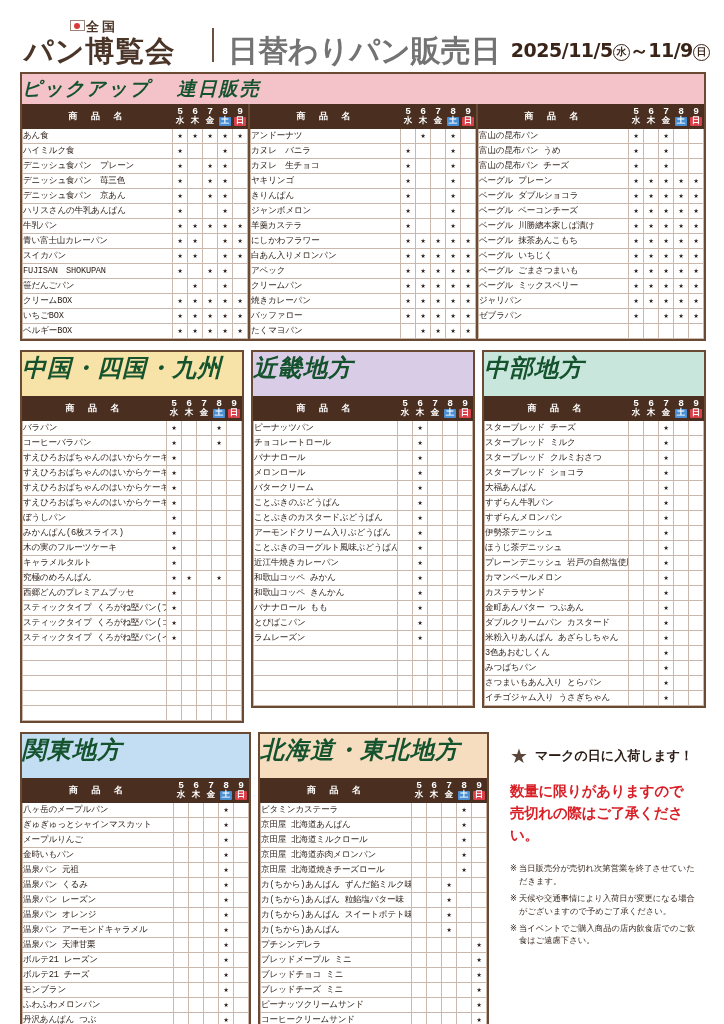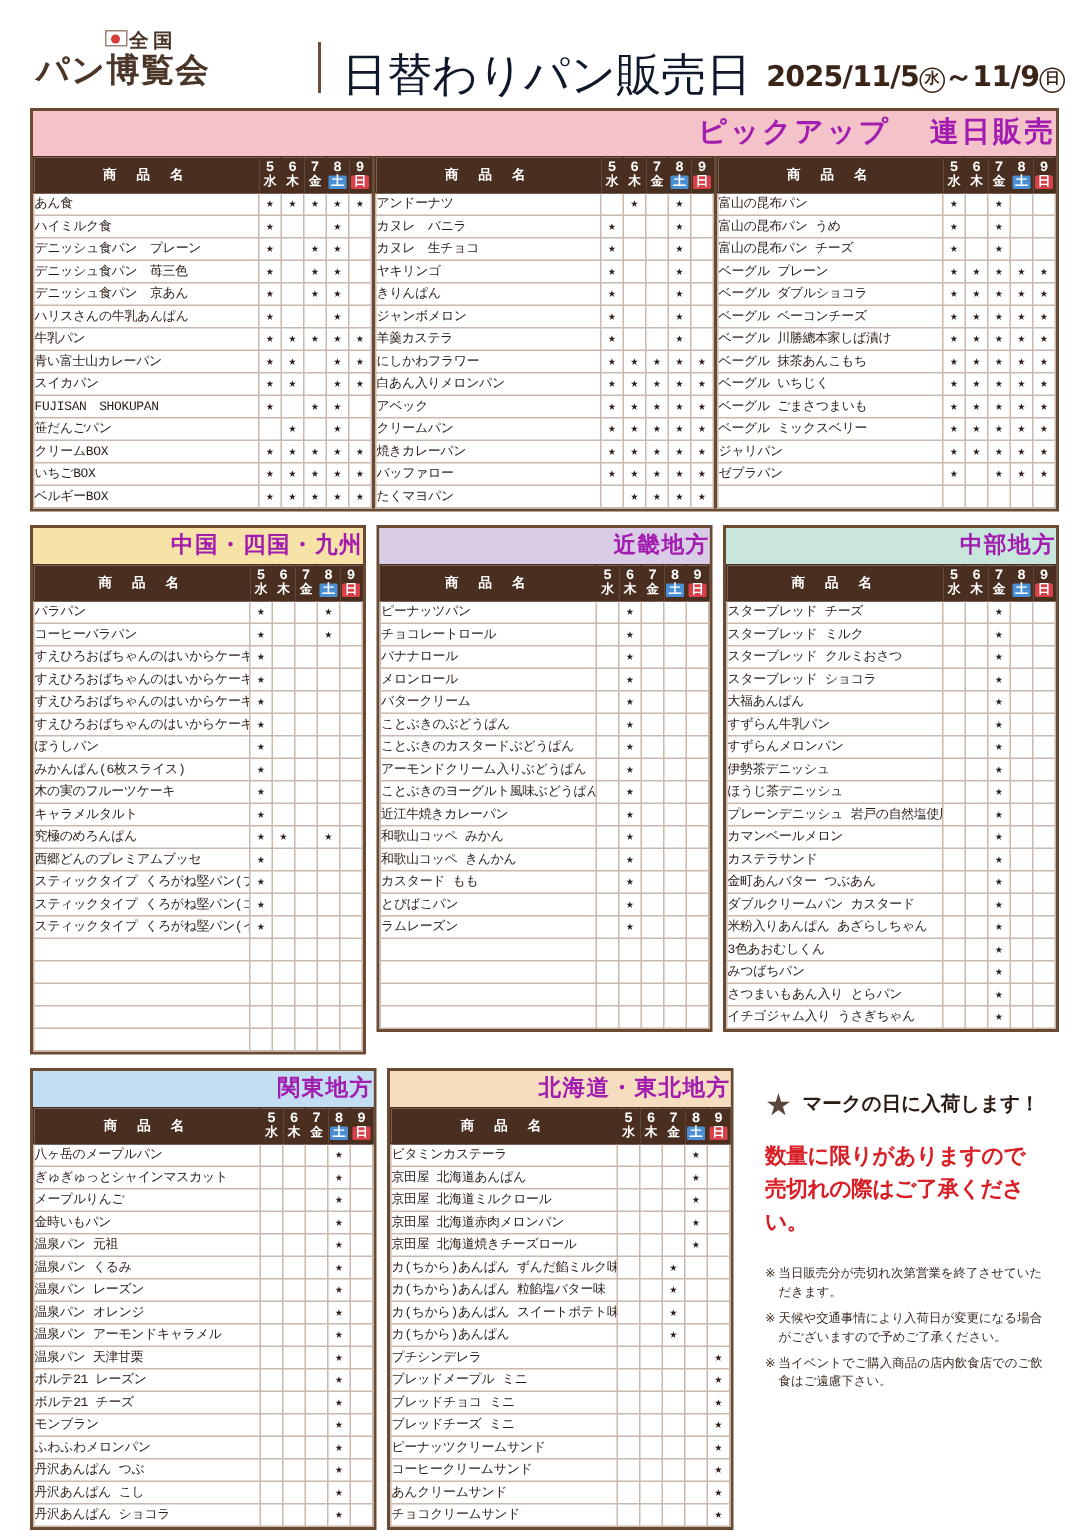--- a/index.html
+++ b/index.html
@@ -13,35 +13,35 @@
   
   .header{display:flex;align-items:flex-end;gap:10px;height:54px;padding-left:4px;}
   .logo{position:relative;width:178px;height:48px;flex:none;}
   .logo .zenkoku{
     position:absolute;left:62px;top:0px;font-size:13px;font-weight:bold;color:#4a3528;
     letter-spacing:3px;font-family:"DejaVu Sans",sans-serif;
   }
   .logo .flag{position:absolute;left:46px;top:2px;width:13px;height:9px;background:#fff;border:1px solid #9c8476;}
   .logo .flag:after{content:"";position:absolute;left:3px;top:1.5px;width:6px;height:6px;border-radius:50%;background:#d93b3b;}
   .logo .panhaku{
-    position:absolute;left:0px;top:14px;font-size:22px;font-weight:bold;color:#4a3528;
+    position:absolute;left:0px;top:14px;font-size:29px;font-weight:bold;color:#4a3528;
     letter-spacing:1px;white-space:nowrap;
   }
   .divider{width:2px;height:34px;background:#6b4f3f;margin:0 4px 4px 0;flex:none;}
-  .title{font-size:30px;font-weight:normal;color:#0f172a;letter-spacing:0px;white-space:nowrap;line-height:1;}
+  .title{font-size:30px;font-weight:bold;color:#737373;letter-spacing:0px;white-space:nowrap;line-height:1;}
   .daterange{font-size:19px;font-weight:bold;color:#3a2418;white-space:nowrap;letter-spacing:-.5px;margin-bottom:2px;margin-top:32px;}
   .daterange .circ{display:inline-block;border:1.4px solid #3a2418;border-radius:50%;width:15px;height:15px;
     line-height:13px;text-align:center;font-size:10px;vertical-align:2px;}
 
   
   .block{border:2px solid #6b4a33;background:#fff;box-sizing:border-box;}
-  .band{text-align:right;font-weight:bold;color:#a21caf;line-height:1;}
+  .band{text-align:left;font-weight:bold;color:#14532d;line-height:1;font-style:italic;}
   .band.pickup{background:#f4c2c9;font-size:19px;padding:5px 0 6px;letter-spacing:2px;}
   .band.pickup .gap{display:inline-block;width:26px;}
-  .band.region{font-size:15px;padding:4px 0 5px;letter-spacing:1px;}
+  .band.region{font-size:24px;padding:4px 0 16px;letter-spacing:1px;}
 
   table.grid{border-collapse:collapse;width:100%;table-layout:fixed;font-family:Liberation Mono, monospace;}
   table.grid th,table.grid td{border:1px solid #c9b8ab;padding:0;}
   table.grid thead th{
     background:#4a2f20;color:#fff;border:1px solid #4a2f20;
     font-size:9px;font-weight:bold;height:23px;vertical-align:middle;text-align:center;
   }
   th.namehead{letter-spacing:4px;font-size:10px;}
   .dh{display:flex;flex-direction:column;align-items:center;justify-content:center;line-height:1.02;gap:0px;}
   .dh .n{font-size:9.5px;}
@@ -933,21 +933,21 @@
             </tr>
             <tr>
               <td class="nm">和歌山コッペ きんかん</td>
               <td class="st"></td>
               <td class="st">★</td>
               <td class="st"></td>
               <td class="st"></td>
               <td class="st"></td>
             </tr>
             <tr>
-              <td class="nm">カスタード もも</td>
+              <td class="nm">バナナロール もも</td>
               <td class="st"></td>
               <td class="st">★</td>
               <td class="st"></td>
               <td class="st"></td>
               <td class="st"></td>
             </tr>
             <tr>
               <td class="nm">とぴばこパン</td>
               <td class="st"></td>
               <td class="st">★</td>

